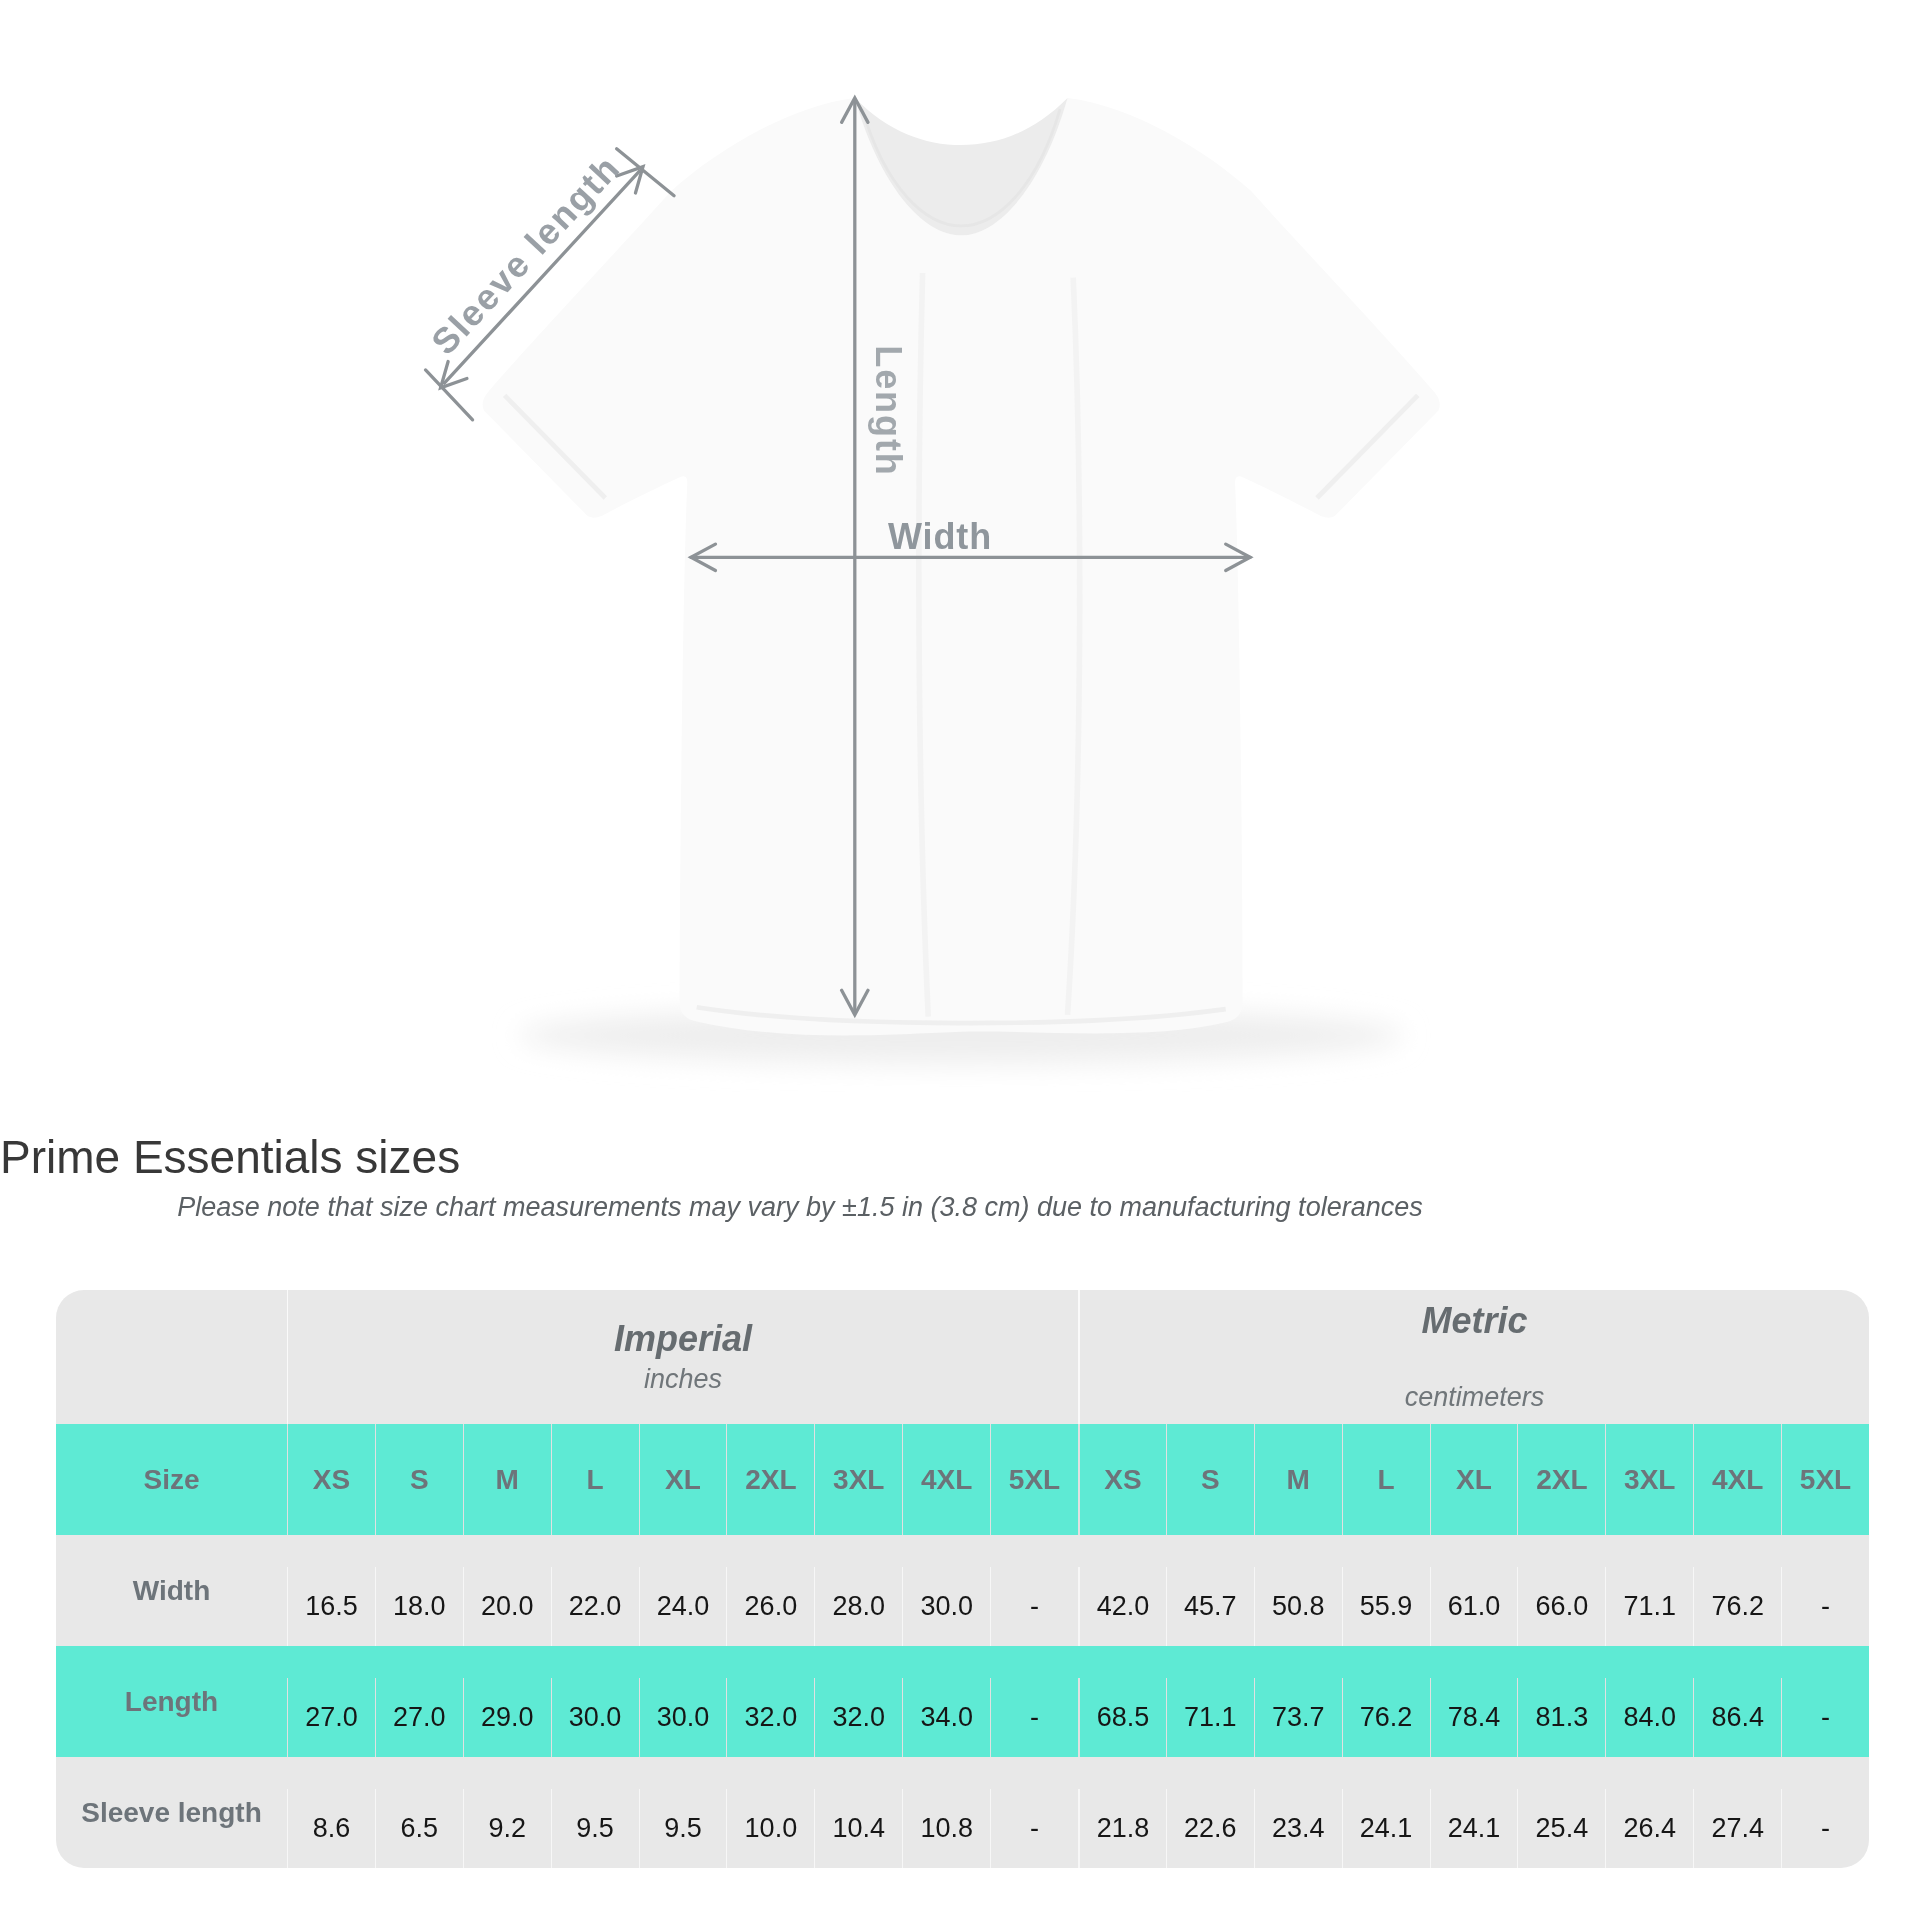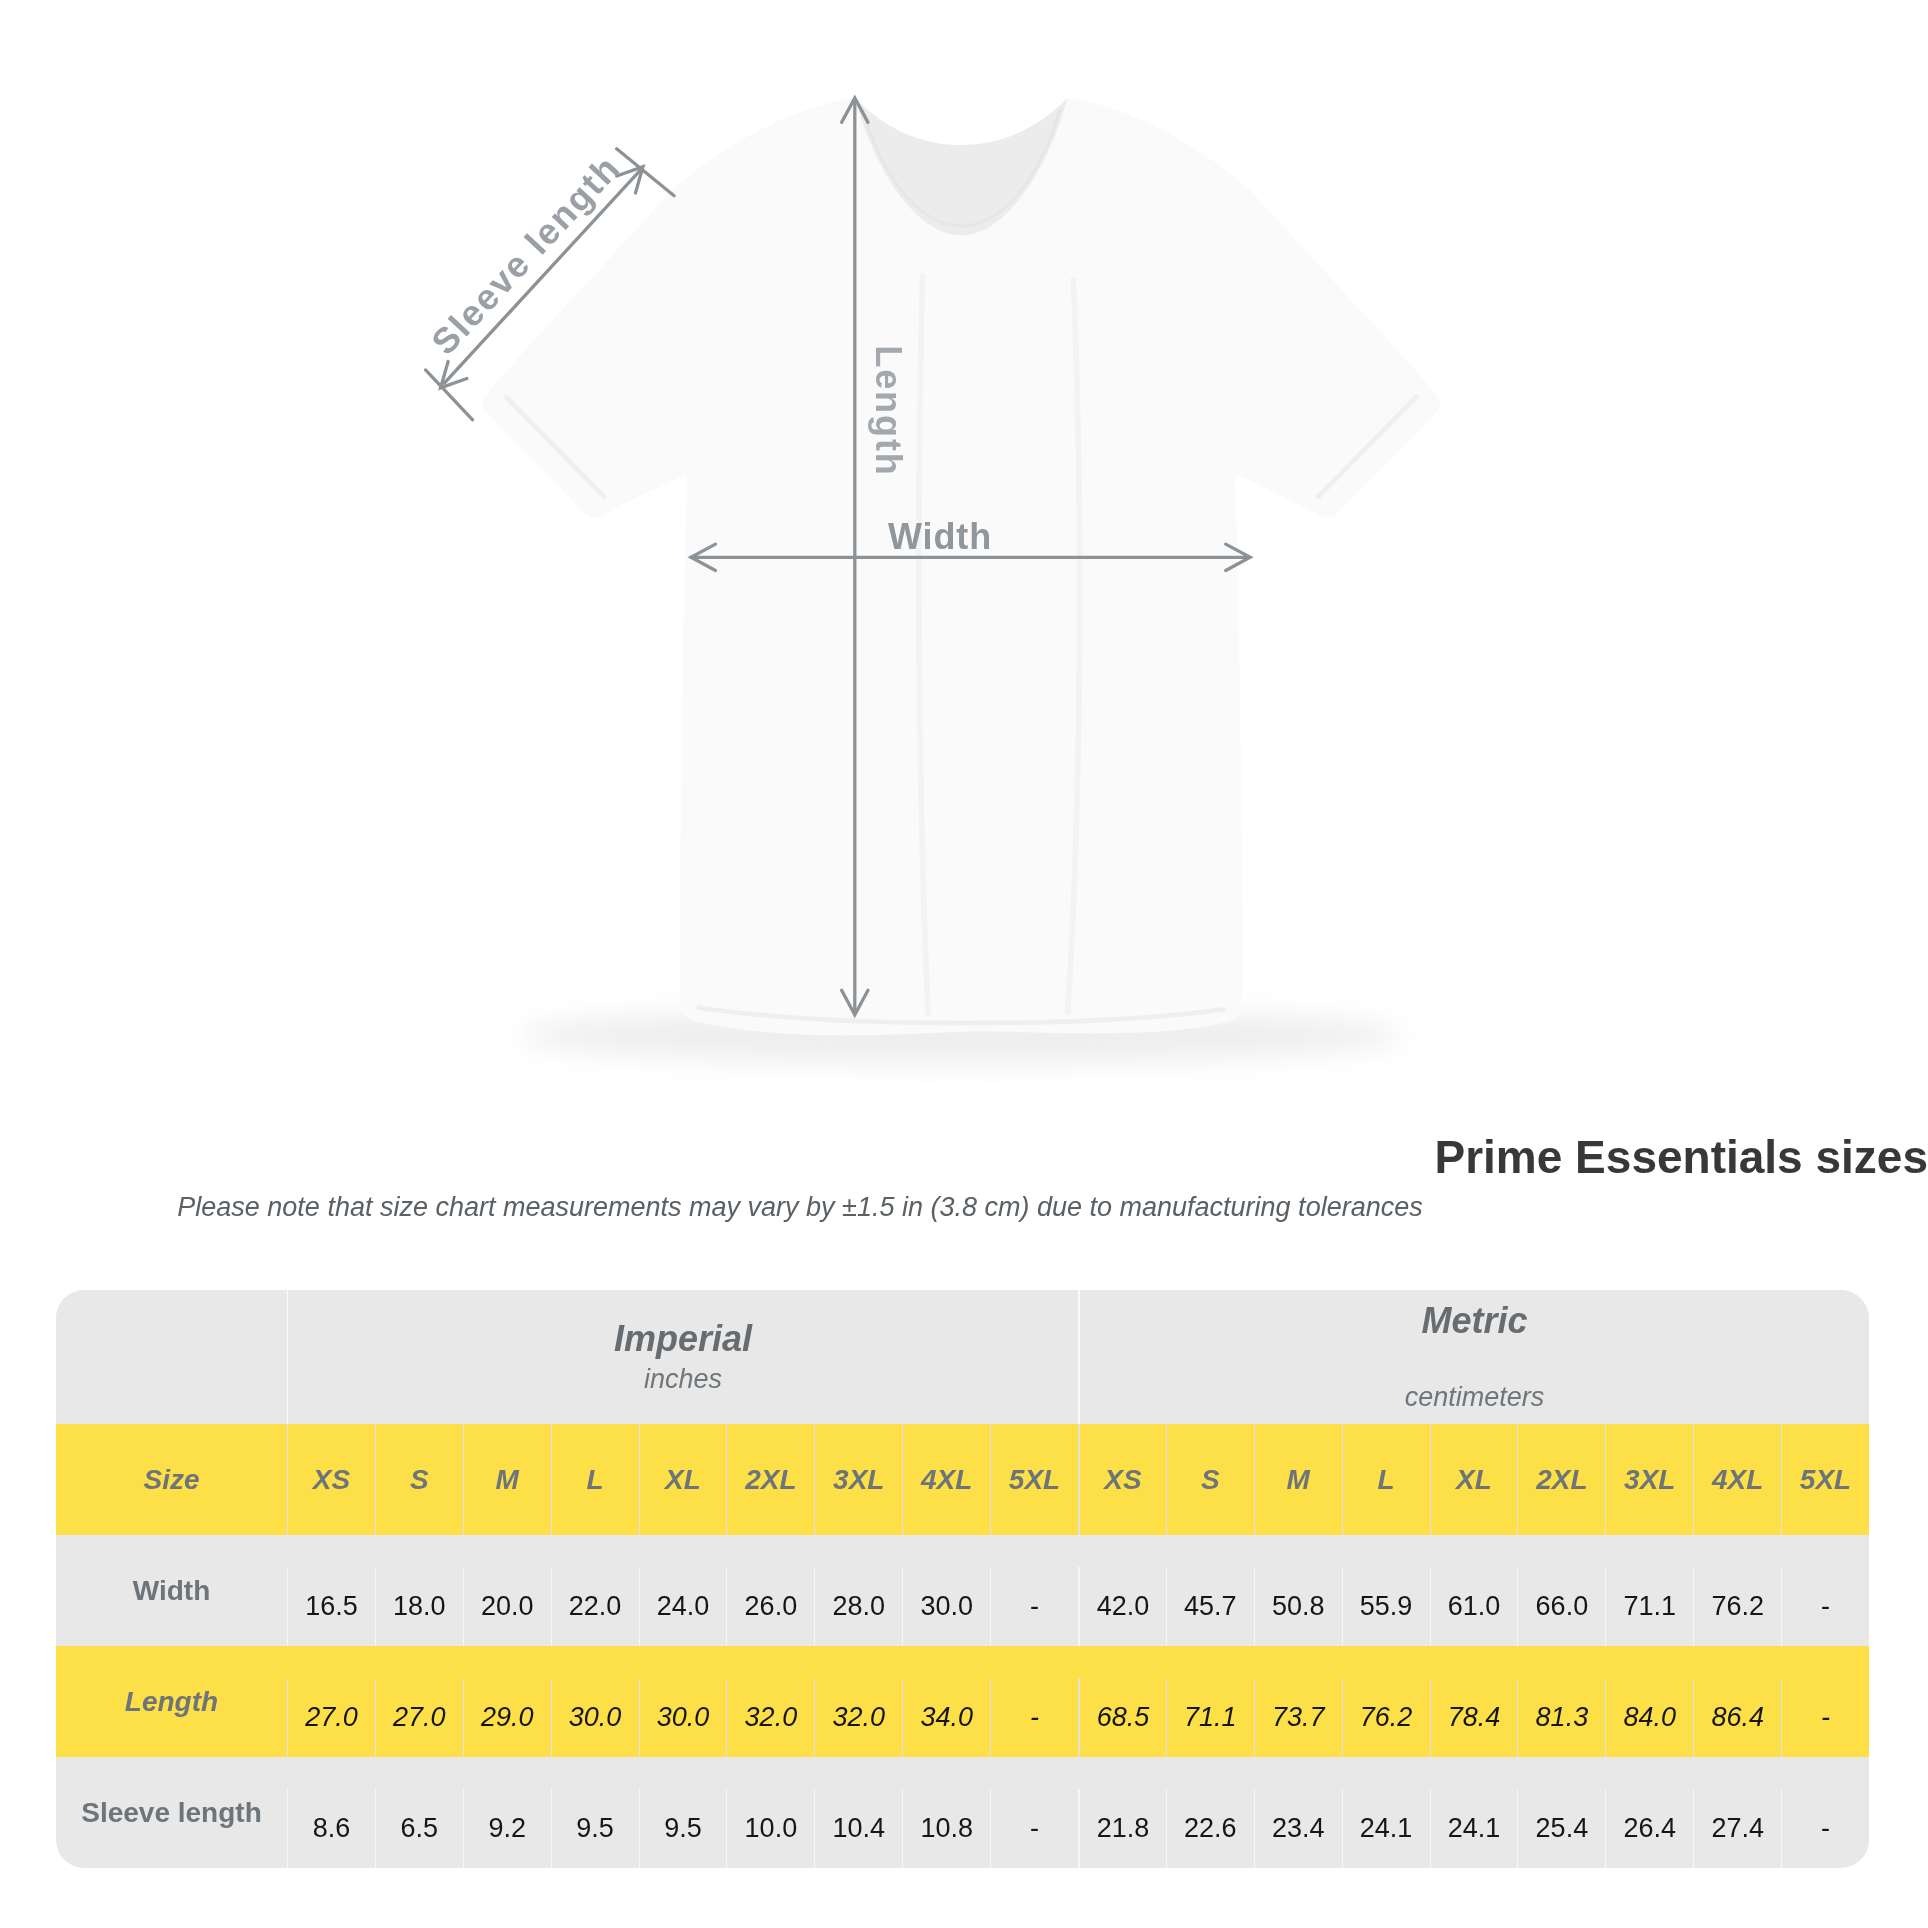--- a/index.html
+++ b/index.html
@@ -8,31 +8,31 @@
   
   .diagram{position:absolute;left:0;top:0;width:1928px;height:1092px;}
   .dlabel{position:absolute;font-weight:bold;color:#9aa0a6;white-space:nowrap;}
   .lbl-sleeve{left:526px;top:255px;font-size:36px;letter-spacing:1.9px;
               transform:translate(-50%,-50%) rotate(-47deg);}
   .lbl-length{left:888px;top:411px;font-size:36px;letter-spacing:1.9px;color:#a2a8ad;
               transform:translate(-50%,-50%) rotate(90deg);}
   .lbl-width{left:940px;top:537px;font-size:36px;letter-spacing:0.9px;color:#8f969c;
              transform:translate(-50%,-50%);}
   
-  .title{position:absolute;left:0;top:1130px;width:1928px;text-align:right;
-         font-size:46px;font-weight:bold;color:#383838;}
+  .title{position:absolute;left:0;top:1130px;width:1928px;text-align:left;
+         font-size:46px;font-weight:normal;color:#383838;}
   .subtitle{position:absolute;left:0;top:1192px;width:1600px;text-align:center;
             font-size:27px;font-style:italic;color:#5b6064;}
   
   .sizetable{position:absolute;left:56px;top:1290px;width:1813px;border-radius:28px;
              overflow:hidden;}
   .trow{display:grid;grid-template-columns:231px repeat(18,1fr);}
   .band-row{height:134px;background:#e8e8e8;}
   .row{height:111px;}
-  .r-white{background:#fde047;font-style:italic;}
+  .r-white{background:#5eead4;}
   .r-gray{background:#e8e8e8;}
   .cell{display:flex;flex-direction:column;align-items:center;justify-content:center;
         border-left:0.9px solid transparent;min-width:0;}
   .cell:first-child{border-left:none;}
   .band-row .cell{border-left-color:#fafafa;}
   .r-white .cell{border-left-color:#e1e1e1;}
   .r-gray .cell{border-left-color:#f7f7f7;}
   .thick{border-left-width:2.8px;gap:36px;}
   .group{grid-column:span 9;}
   .gname{font-size:36px;font-weight:bold;font-style:italic;color:#666c70;line-height:1.25;}

